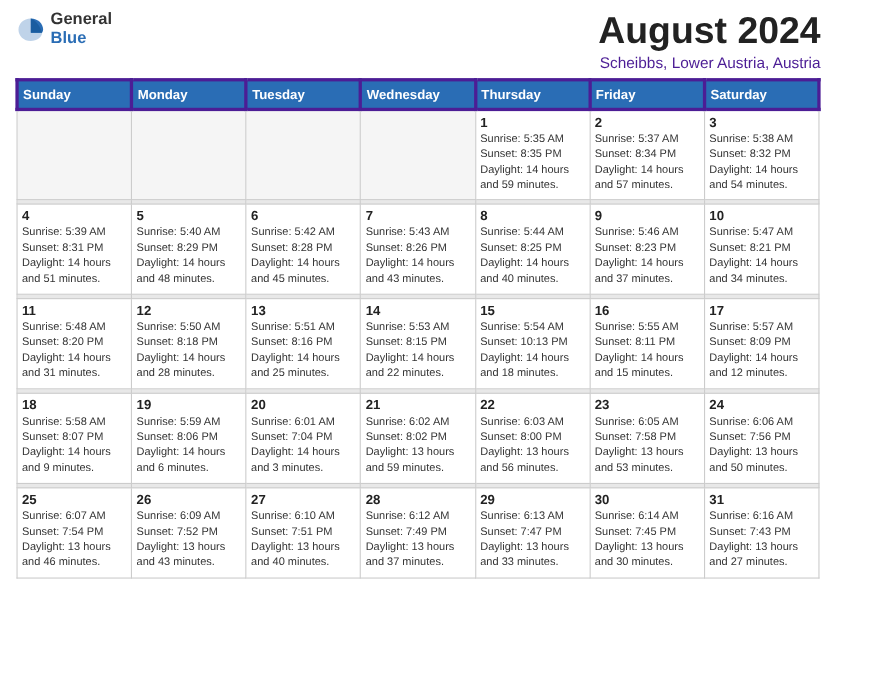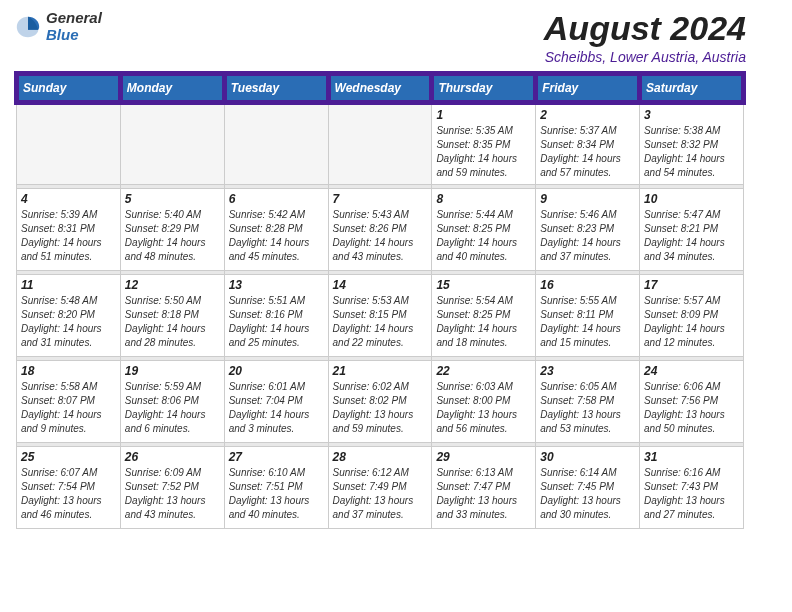--- a/index.html
+++ b/index.html
@@ -6,21 +6,20 @@
     body {
       font-family: Arial, sans-serif;
       background: #fff;
       width: 792px;
       height: 612px;
       overflow: hidden;
     }
     .container {
       width: 760px;
       padding: 10px 14px 6px 14px;
-      font-style: italic;
     }
     .header-row {
       display: flex;
       justify-content: space-between;
       align-items: flex-start;
       margin-bottom: 6px;
     }
     .logo {
       display: flex;
       align-items: center;
@@ -64,21 +63,21 @@
       border-collapse: collapse;
       table-layout: fixed;
     }
     .calendar th {
       background: #2a6db5;
       color: #fff;
       font-size: 12px;
       font-weight: bold;
       padding: 5px 4px;
       text-align: left;
-      border: 5px solid #4c1d95;
+      border: 3px solid #4c1d95;
     }
     .calendar td {
       border: 1px solid #ccc;
       vertical-align: top;
       padding: 3px 4px;
       font-size: 9.5px;
       color: #333;
       height: 82px;
       background: #fff;
     }
@@ -260,21 +259,21 @@
           <td>
             <span class="day-num">14</span>
             <div class="day-info" style="white-space: pre-line;">Sunrise: 5:53 AM
 Sunset: 8:15 PM
 Daylight: 14 hours
 and 22 minutes.</div>
           </td>
           <td>
             <span class="day-num">15</span>
             <div class="day-info" style="white-space: pre-line;">Sunrise: 5:54 AM
-Sunset: 8:25 PM
+Sunset: 10:13 PM
 Daylight: 14 hours
 and 18 minutes.</div>
           </td>
           <td>
             <span class="day-num">16</span>
             <div class="day-info" style="white-space: pre-line;">Sunrise: 5:55 AM
 Sunset: 8:11 PM
 Daylight: 14 hours
 and 15 minutes.</div>
           </td>

